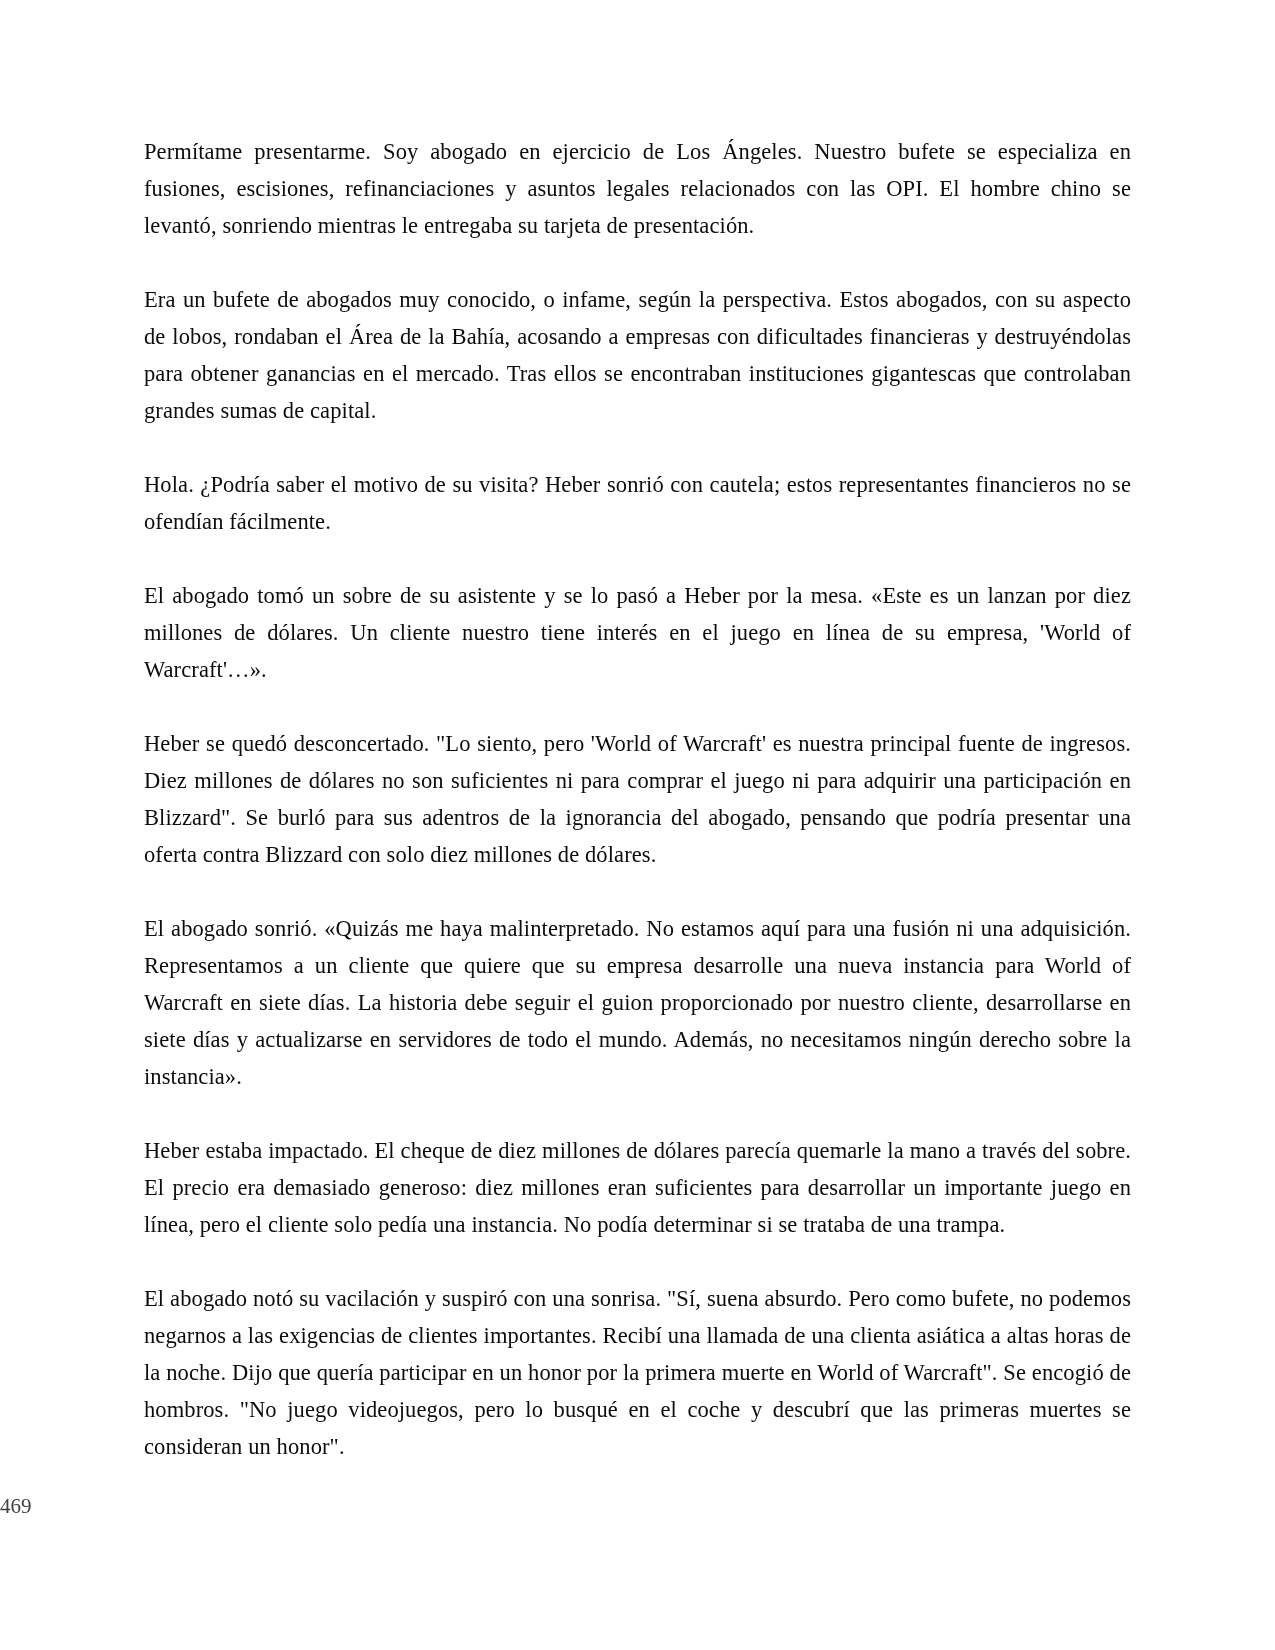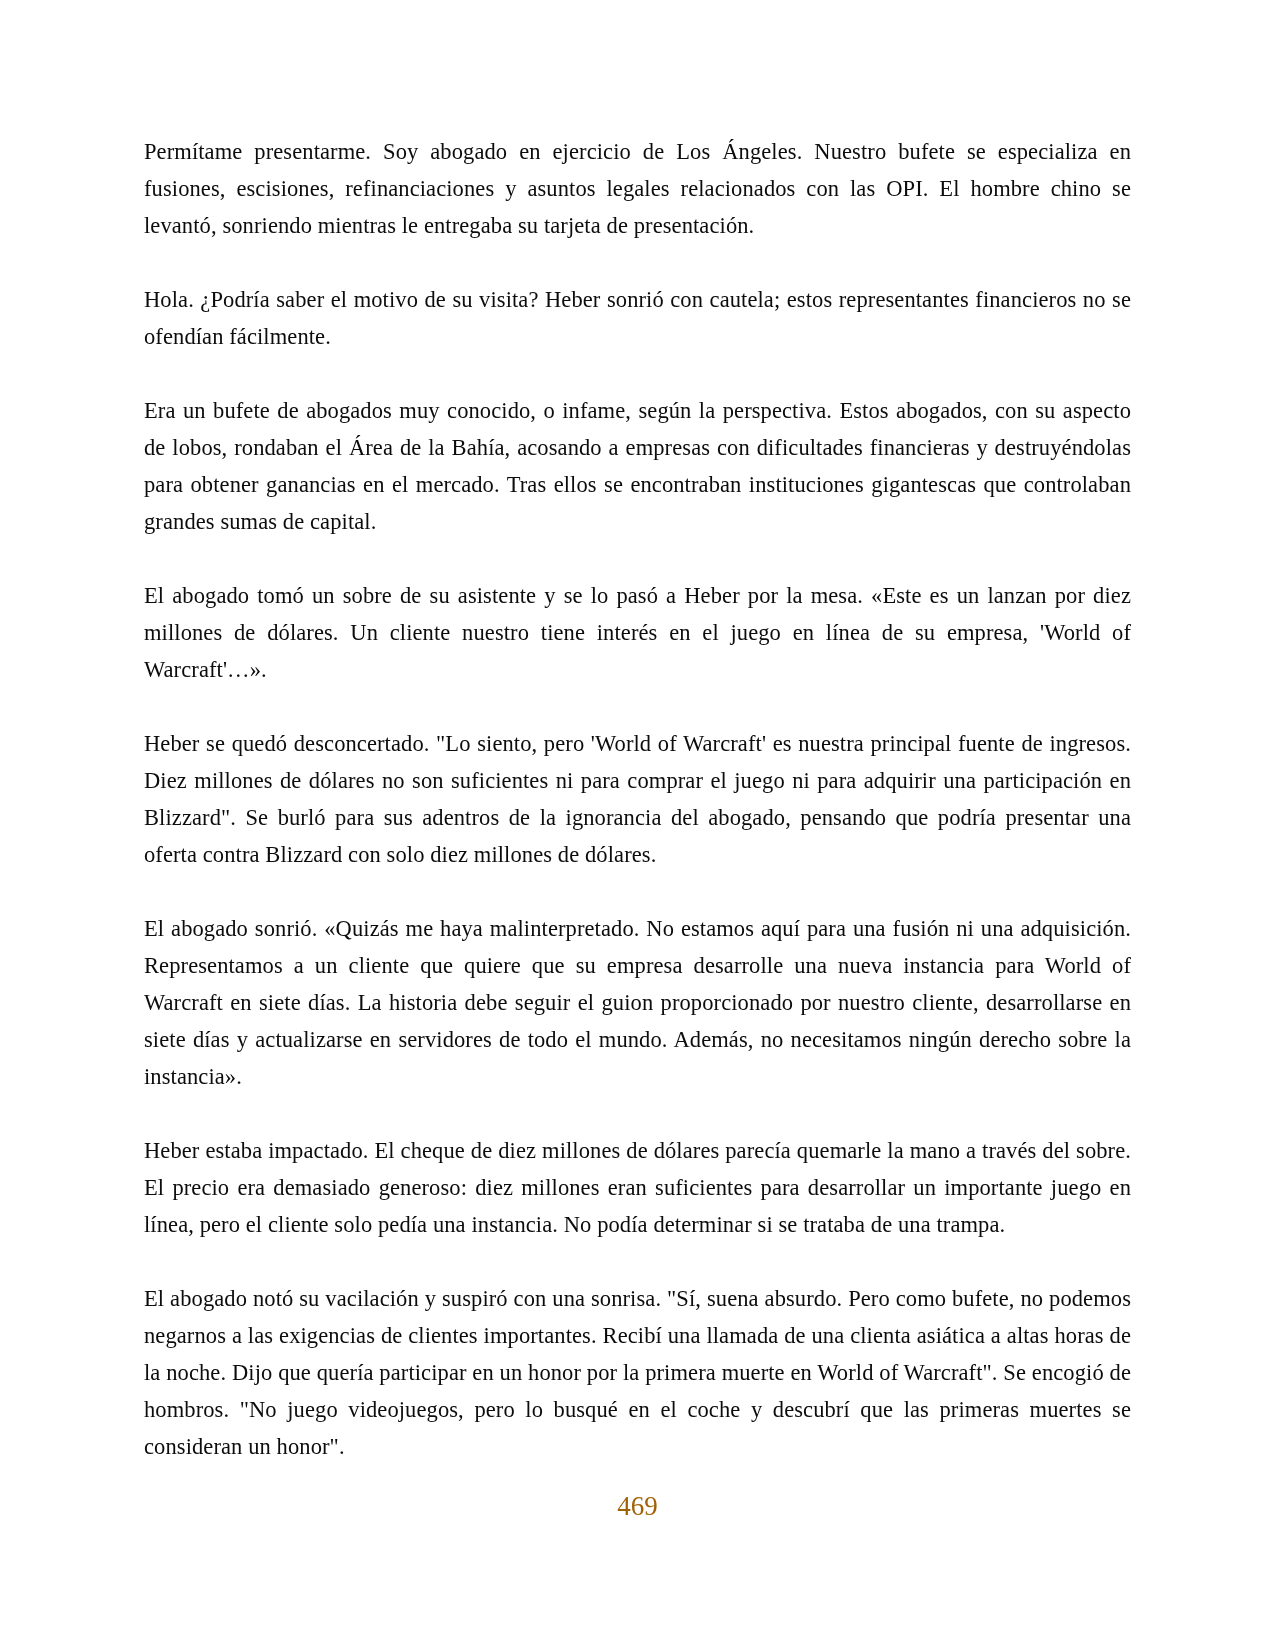--- a/index.html
+++ b/index.html
@@ -27,34 +27,34 @@
     letter-spacing: 0.1px;
   }
   .text-block p:last-child {
     text-align: justify;
   }
   .page-number {
     position: absolute;
     left: 0;
     right: 0;
     bottom: 132px;
-    text-align: center;
-    font-size: 27px;
+    text-align: left;
+    font-size: 21px;
     line-height: 24px;
-    color: #a16207;
+    color: #404040;
   }
 </style>
 </head>
 <body>
 
 <div class="page">
   <div class="text-block">
     <p>Permítame presentarme. Soy abogado en ejercicio de Los Ángeles. Nuestro bufete se especializa en fusiones, escisiones, refinanciaciones y asuntos legales relacionados con las OPI. El hombre chino se levantó, sonriendo mientras le entregaba su tarjeta de presentación.</p>
+    <p>Era un bufete de abogados muy conocido, o infame, según la perspectiva. Estos abogados, con su aspecto de lobos, rondaban el Área de la Bahía, acosando a empresas con dificultades financieras y destruyéndolas para obtener ganancias en el mercado. Tras ellos se encontraban instituciones gigantescas que controlaban grandes sumas de capital.</p>
     <p>Hola. ¿Podría saber el motivo de su visita? Heber sonrió con cautela; estos representantes financieros no se ofendían fácilmente.</p>
-    <p>Era un bufete de abogados muy conocido, o infame, según la perspectiva. Estos abogados, con su aspecto de lobos, rondaban el Área de la Bahía, acosando a empresas con dificultades financieras y destruyéndolas para obtener ganancias en el mercado. Tras ellos se encontraban instituciones gigantescas que controlaban grandes sumas de capital.</p>
     <p>El abogado tomó un sobre de su asistente y se lo pasó a Heber por la mesa. «Este es un lanzan por diez millones de dólares. Un cliente nuestro tiene interés en el juego en línea de su empresa, 'World of Warcraft'…».</p>
     <p>Heber se quedó desconcertado. "Lo siento, pero 'World of Warcraft' es nuestra principal fuente de ingresos. Diez millones de dólares no son suficientes ni para comprar el juego ni para adquirir una participación en Blizzard". Se burló para sus adentros de la ignorancia del abogado, pensando que podría presentar una oferta contra Blizzard con solo diez millones de dólares.</p>
     <p>El abogado sonrió. «Quizás me haya malinterpretado. No estamos aquí para una fusión ni una adquisición. Representamos a un cliente que quiere que su empresa desarrolle una nueva instancia para World of Warcraft en siete días. La historia debe seguir el guion proporcionado por nuestro cliente, desarrollarse en siete días y actualizarse en servidores de todo el mundo. Además, no necesitamos ningún derecho sobre la instancia».</p>
     <p>Heber estaba impactado. El cheque de diez millones de dólares parecía quemarle la mano a través del sobre. El precio era demasiado generoso: diez millones eran suficientes para desarrollar un importante juego en línea, pero el cliente solo pedía una instancia. No podía determinar si se trataba de una trampa.</p>
     <p>El abogado notó su vacilación y suspiró con una sonrisa. "Sí, suena absurdo. Pero como bufete, no podemos negarnos a las exigencias de clientes importantes. Recibí una llamada de una clienta asiática a altas horas de la noche. Dijo que quería participar en un honor por la primera muerte en World of Warcraft". Se encogió de hombros. "No juego videojuegos, pero lo busqué en el coche y descubrí que las primeras muertes se consideran un honor".</p>
   </div>
   <div class="page-number">469</div>
 </div>
 
 </body></html>

